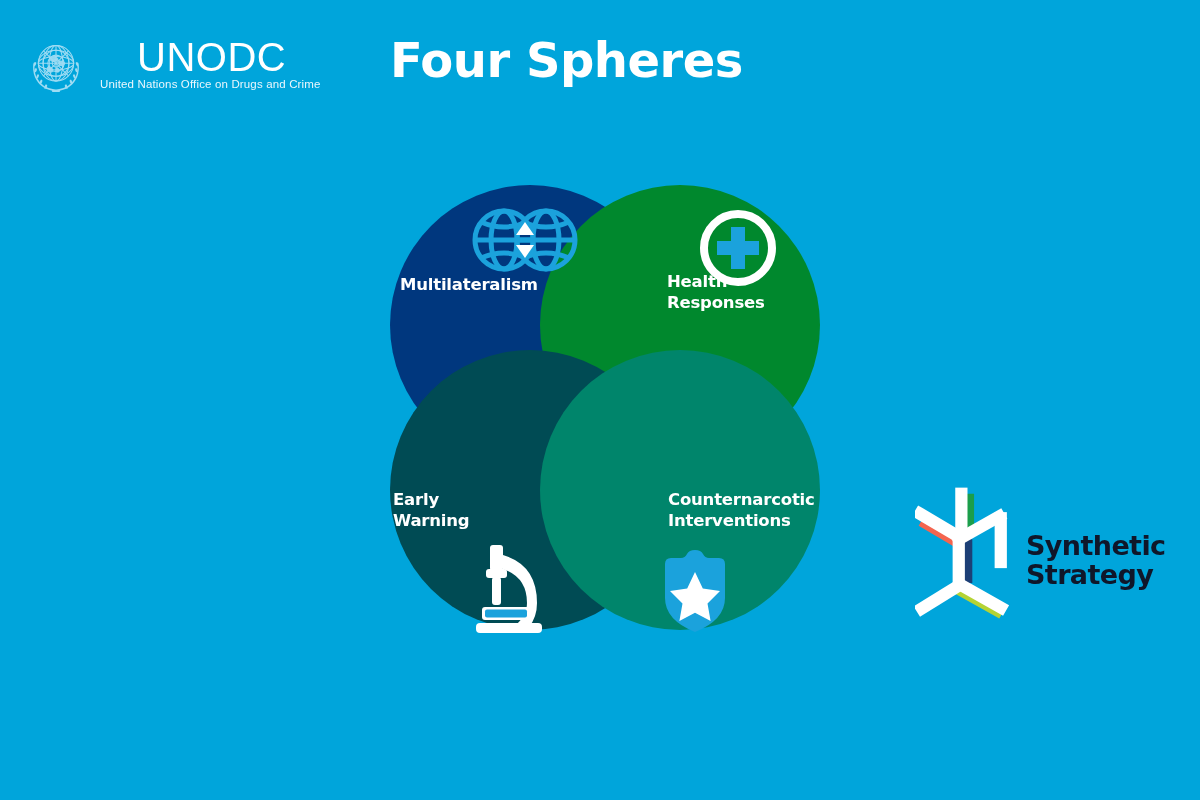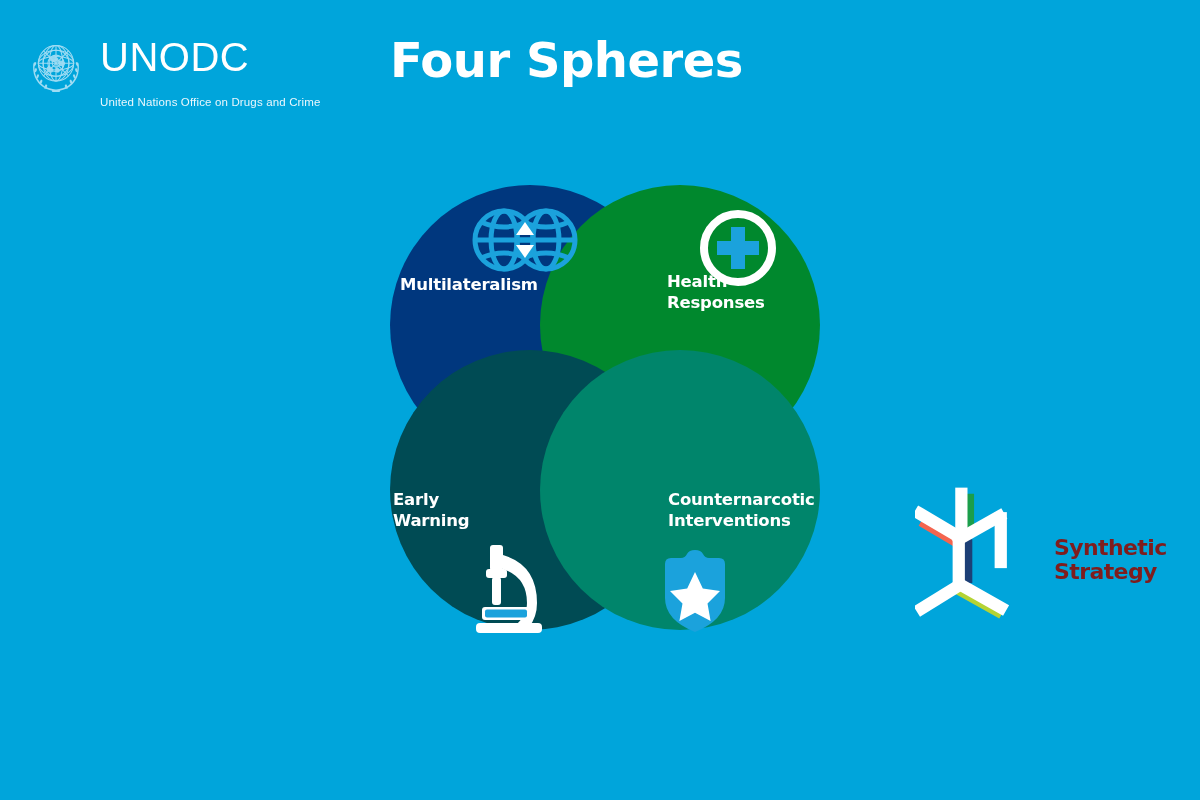--- a/index.html
+++ b/index.html
@@ -10,24 +10,24 @@
     position:relative;
   }
   .stage{position:absolute;inset:0;}
 
   
   #unodc-logo{position:absolute;left:22px;top:32px;display:flex;align-items:flex-start;gap:10px;}
   #un-emblem{width:68px;height:68px;flex:none;}
   #unodc-wordmark{padding-top:6px;}
   #unodc-acronym{
     font-size:40px;line-height:0.95;font-weight:400;color:#ffffff;
-    letter-spacing:0.5px;font-family:"Liberation Sans",sans-serif;
+    letter-spacing:0.5px;font-family:"Liberation Sans",sans-serif;margin-left:37px;
   }
   #unodc-tagline{
-    font-size:11.5px;color:#eaf7fd;margin-top:20px;letter-spacing:0.15px;
+    font-size:11.5px;color:#eaf7fd;margin-top:2px;letter-spacing:0.15px;
     font-family:"Liberation Sans",sans-serif;white-space:nowrap;text-align:right;
   }
 
   
   #page-title{
     position:absolute;left:390px;top:34px;width:420px;text-align:left;
     color:#ffffff;font-weight:bold;font-size:48px;line-height:1.12;
     letter-spacing:-0.5px;font-family:"DejaVu Sans",sans-serif;
   }
   #page-title .l2{display:block;}
@@ -38,22 +38,22 @@
 
   .sphere-label{
     fill:#ffffff;font-family:"DejaVu Sans",sans-serif;
     font-weight:bold;font-size:16.5px;letter-spacing:-0.2px;
   }
 
   
   #sds-logo{position:absolute;left:915px;top:485px;display:flex;align-items:center;gap:6px;}
   #sds-molecule{width:105px;height:150px;flex:none;}
   #sds-text{
-    color:#7f1d1d;font-weight:bold;font-size:22px;line-height:1.08;
-    font-family:"DejaVu Sans",sans-serif;letter-spacing:-0.6px;margin-left:28px;
+    color:#0f172a;font-weight:bold;font-size:27px;line-height:1.08;
+    font-family:"DejaVu Sans",sans-serif;letter-spacing:-0.6px;
   }
   #sds-text span{display:block;}
 </style>
 </head>
 <body style="background: rgb(0, 165, 219);">
 
 <div class="stage">
 
   <div id="unodc-logo">
     <div id="un-emblem">

